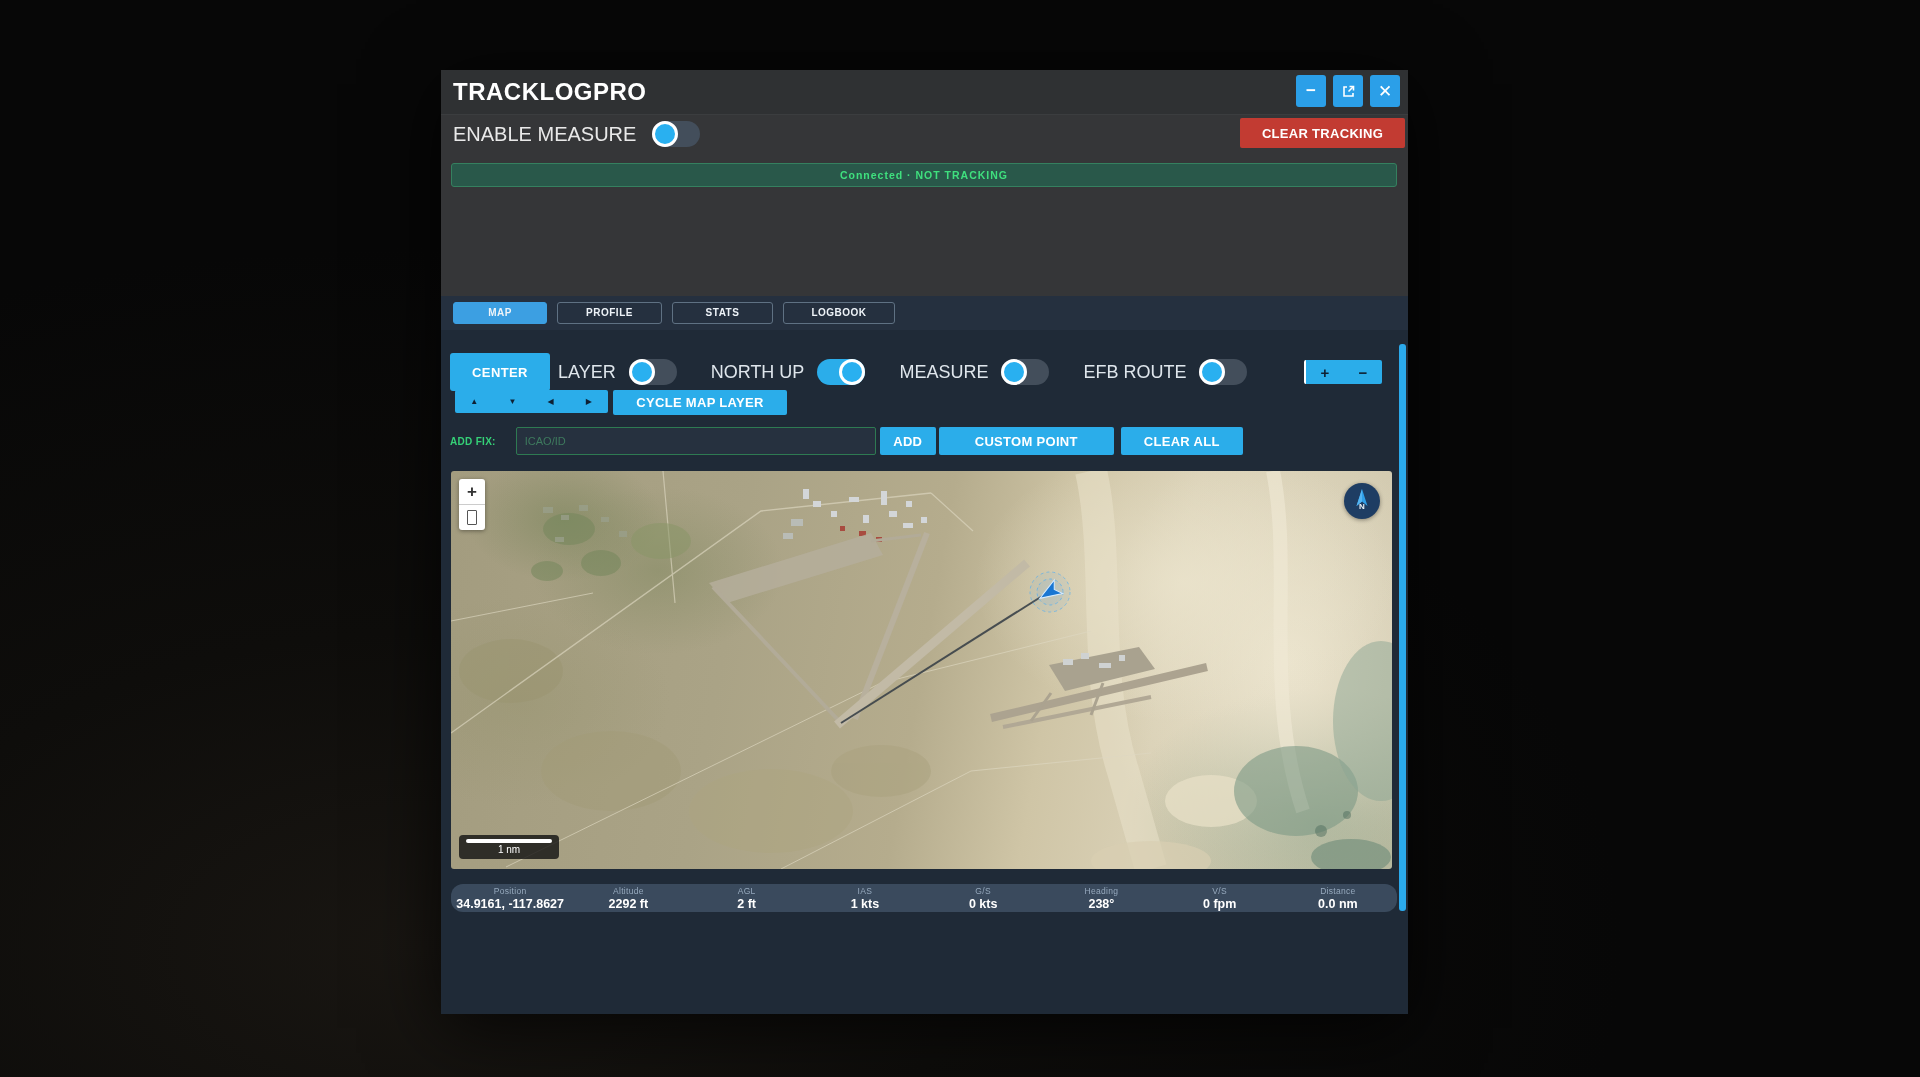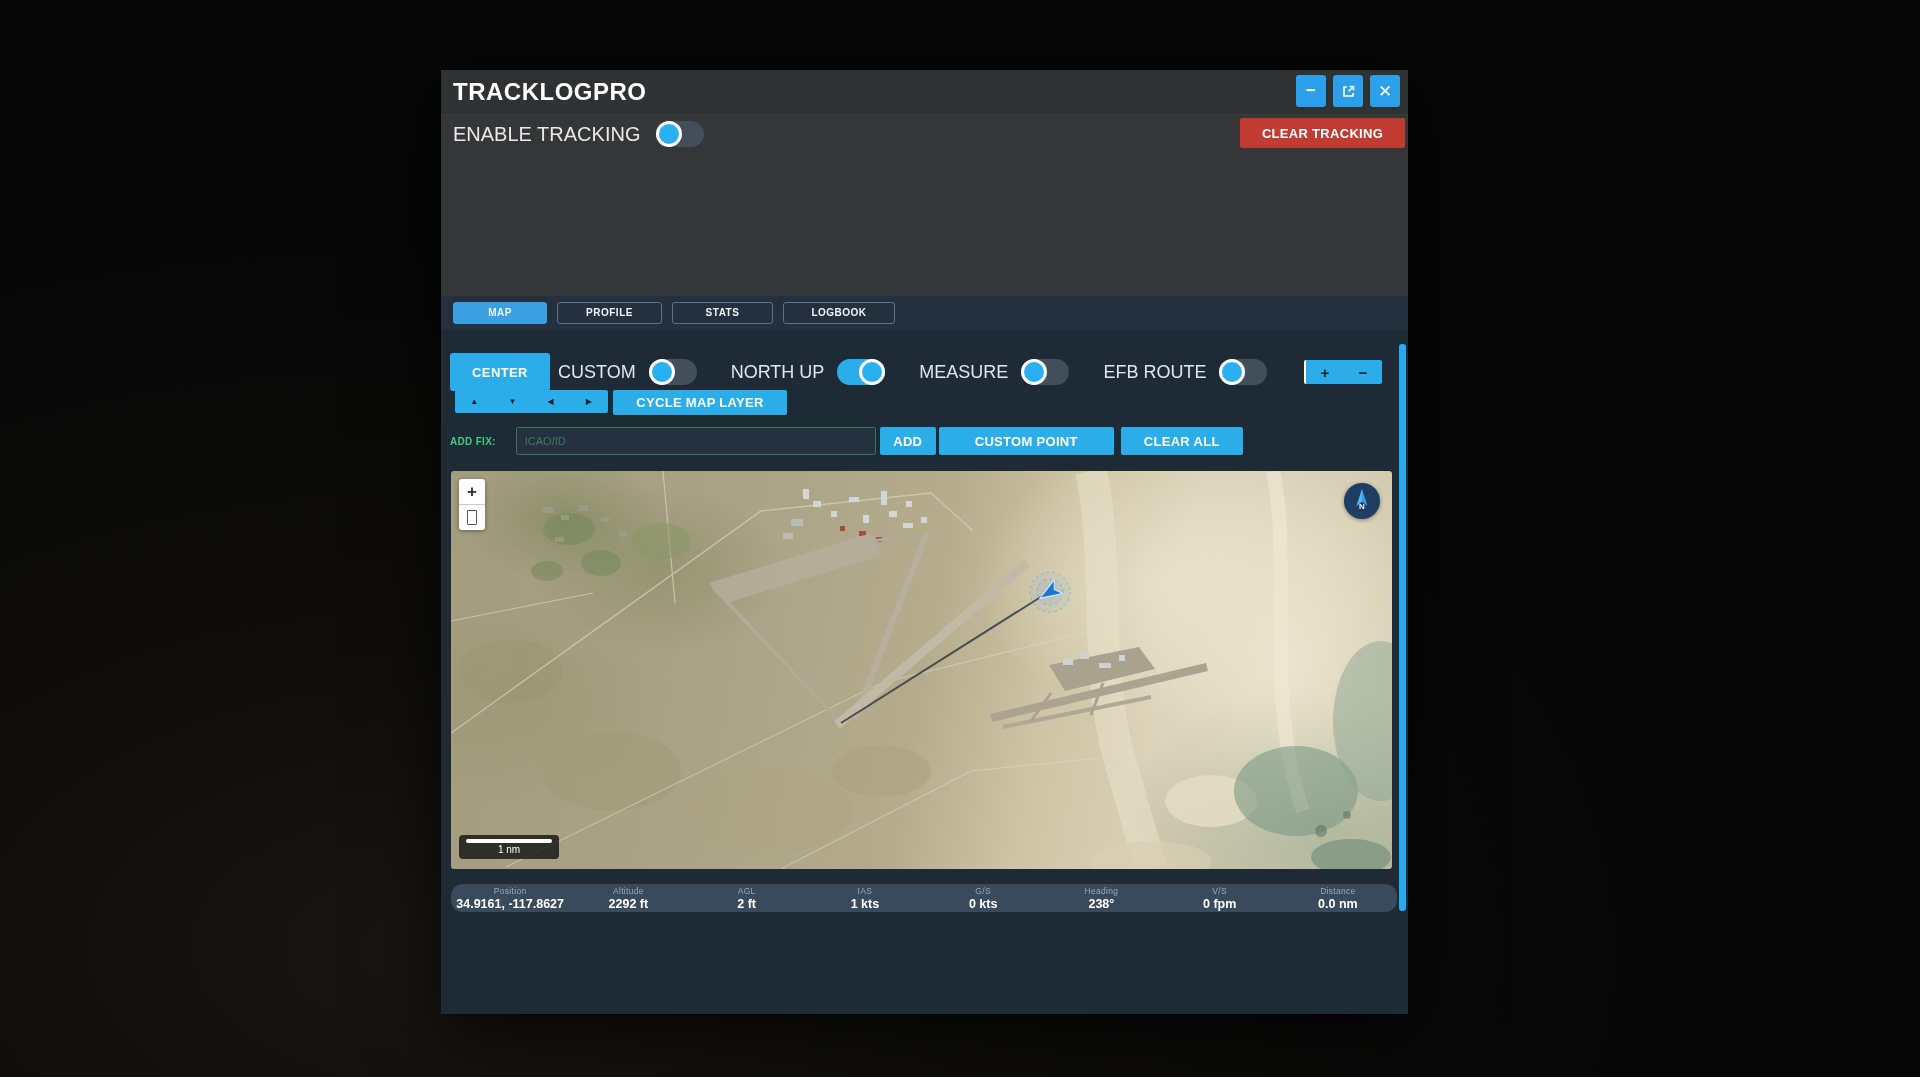--- a/index.html
+++ b/index.html
@@ -100,41 +100,42 @@
           <path d="M12.2 2.8 L7.5 7.5" fill="none" stroke="#fff" stroke-width="1.6"></path>
         </svg>
       </div>
       <div class="winbtn">
           <span>✕</span>
         </div>
     </div>
   </div>
 
   <div class="enable-row">
-    <span class="enable-label">ENABLE TRACKING</span>
+    <span class="enable-label">ENABLE MEASURE</span>
     <div class="toggle">
         <div class="knob"></div>
       </div>
   </div>
   <div class="clear-btn">CLEAR TRACKING</div>
 
+  <div class="statusbar">Connected · NOT TRACKING</div>
 
   <div class="navy"></div>
   <div class="tabstrip"></div>
 
   <div class="tabs">
     <div class="tab w1 active">MAP</div>
     <div class="tab w2">PROFILE</div>
     <div class="tab w3">STATS</div>
     <div class="tab w4">LOGBOOK</div>
   </div>
 
   <div class="row-toggles">
     <div class="center-btn">CENTER</div>
-    <span class="tlabel first">CUSTOM</span>
+    <span class="tlabel first">LAYER</span>
     <div class="toggle">
         <div class="knob"></div>
       </div>
     <span class="tlabel">NORTH UP</span>
     <div class="toggle on">
         <div class="knob"></div>
       </div>
     <span class="tlabel">MEASURE</span>
     <div class="toggle">
         <div class="knob"></div>

